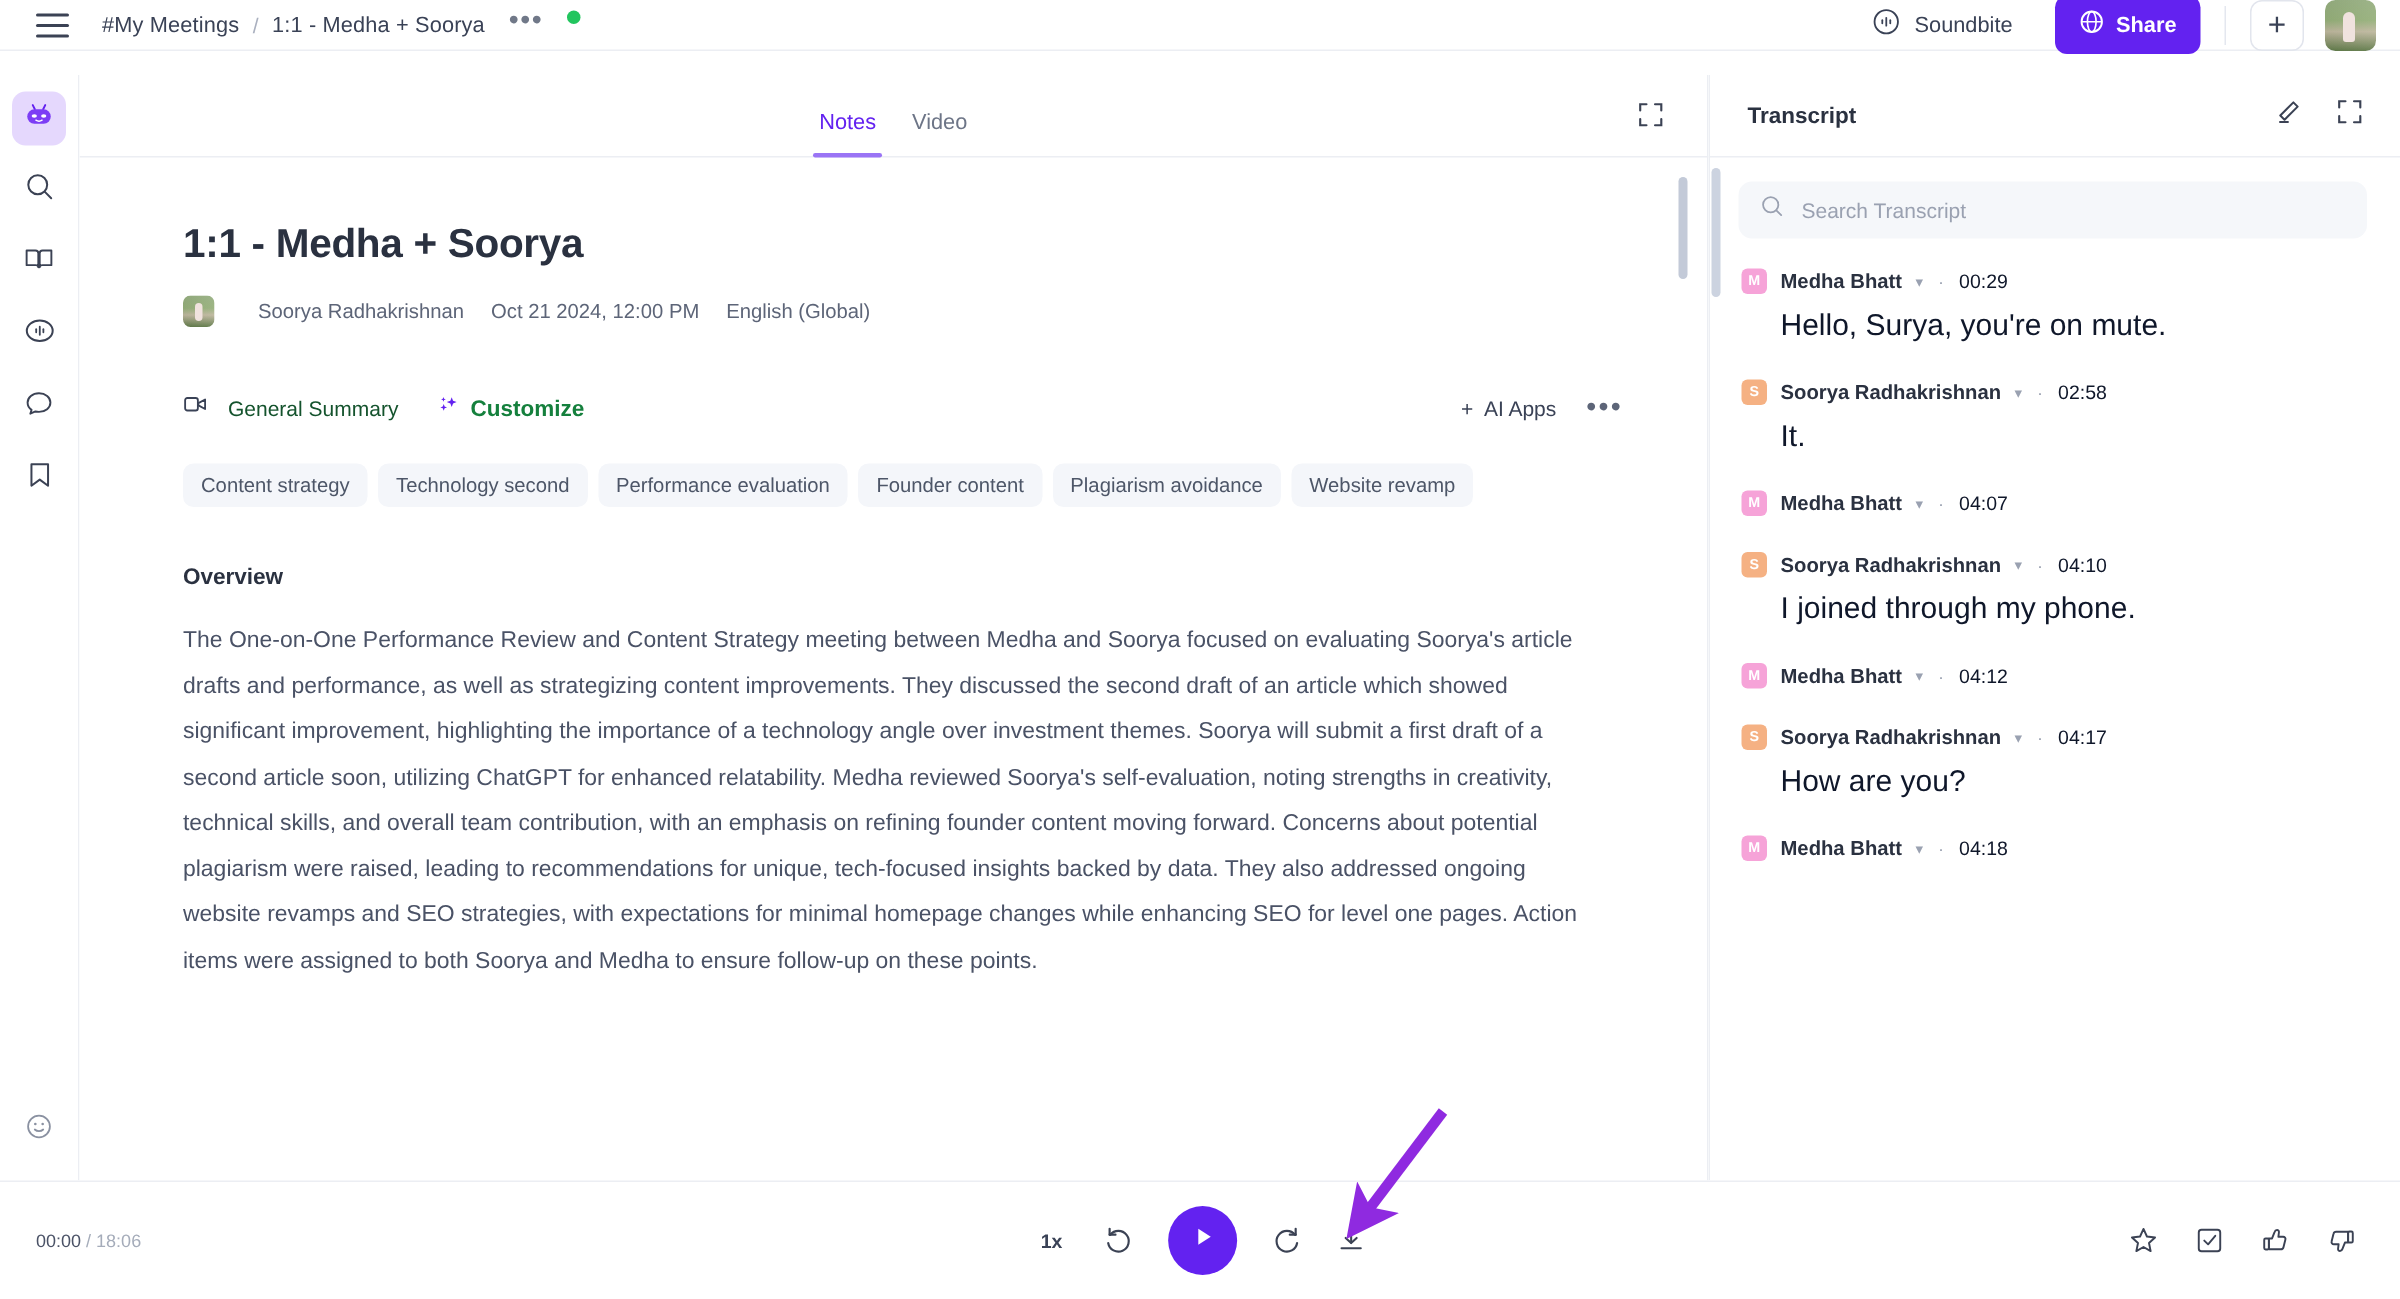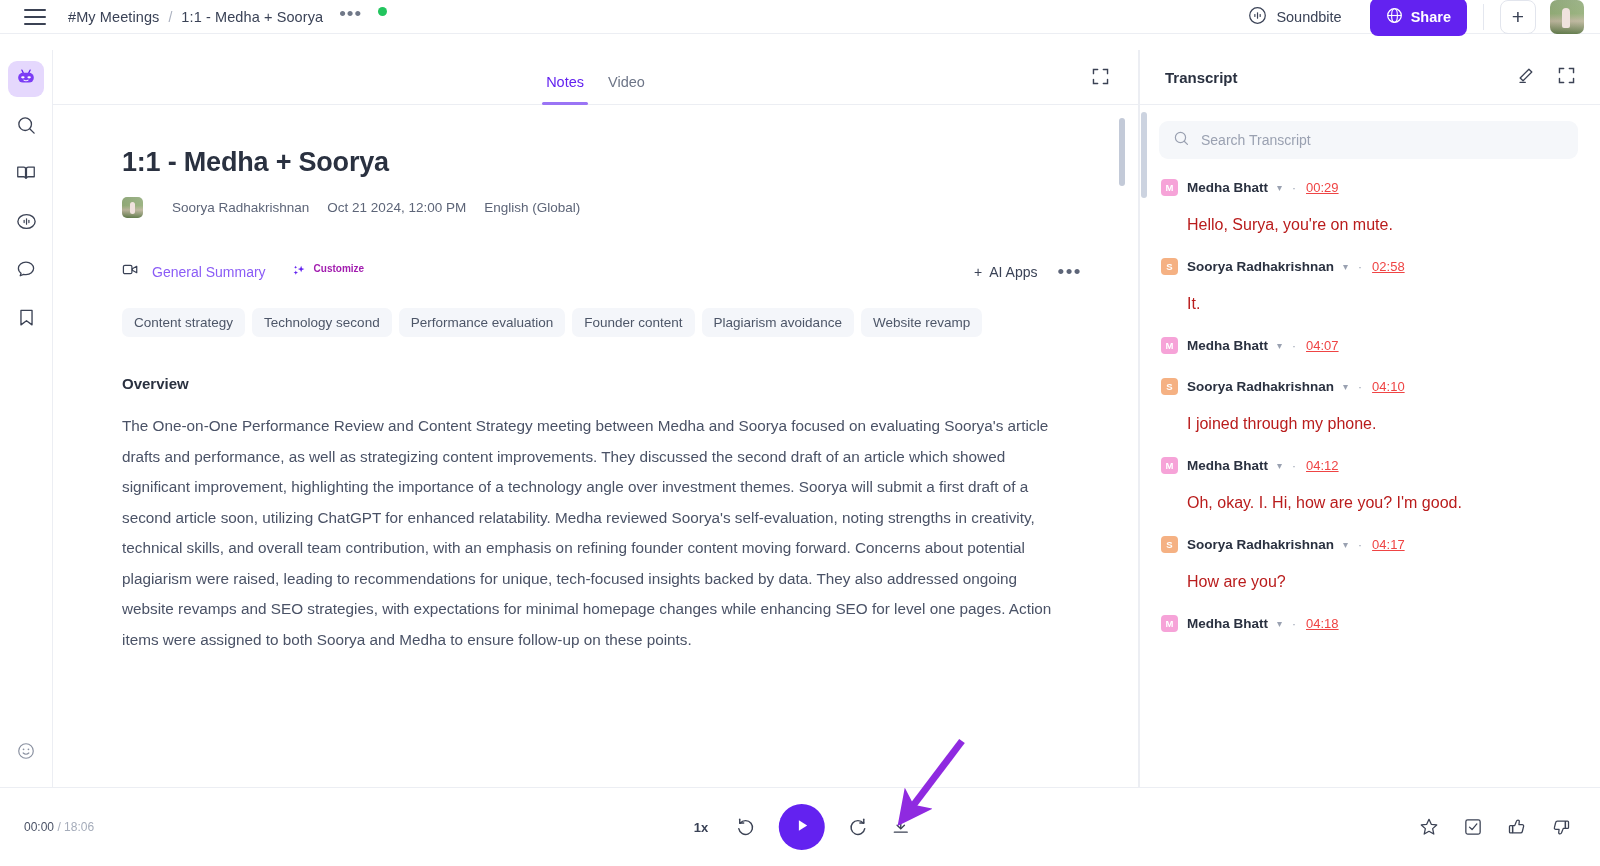--- a/index.html
+++ b/index.html
@@ -126,24 +126,24 @@
     content: ""; position: absolute; left: 8px; top: 5px; width: 5px; height: 12px;
     background: #f0e2de; border-radius: 3px;
   }
   .meta span + span { margin-left: 18px; }
 
   .sumbar {
     margin-left: 69px; margin-right: 56px; margin-top: 43px;
     display: flex; align-items: center;
   }
   .sumbar-left { display: flex; align-items: center; gap: 13px; }
-  .chip-sum { font-size: 14px; color: #8b5cf6; cursor: pointer; }
+  .chip-sum { font-size: 14px; color: #14532d; cursor: pointer; }
   .customize {
-    display: flex; gap: 7px;
-    font-size: 10px; color: #a21caf; font-weight: bold; cursor: pointer; margin-left: 12px;
+    display: flex; align-items: center; gap: 7px;
+    font-size: 15px; color: #15803d; font-weight: bold; cursor: pointer; margin-left: 12px;
   }
   .sumbar-right { margin-left: auto; display: flex; align-items: center; gap: 20px; }
   .aiapps {
     display: flex; align-items: center; gap: 7px; font-size: 14px; color: #3a4256; cursor: pointer;
   }
   .dots-h { color: #5d6578; font-size: 19px; letter-spacing: 1.5px; line-height: 8px; cursor: pointer; }
 
   .chips {
     margin-left: 69px; margin-right: 50px; margin-top: 26px;
     display: flex; gap: 7px; flex-wrap: nowrap;
@@ -185,23 +185,23 @@
     width: 17px; height: 17px; border-radius: 4px; color: #fff;
     font-size: 9.5px; font-weight: bold; display: flex; align-items: center;
     justify-content: center; flex: none;
   }
   .tav.m { background: #f6a3d8; }
   .tav.s { background: #f5b183; }
   .tname { font-size: 13.5px; font-weight: bold; color: #2a3140; }
   .tchev { color: #9aa1b1; font-size: 10px; }
   .tdot { color: #9aa1b1; font-size: 12px; margin: 0 1px; }
   .ttime {
-    font-size: 13px; color: #ef4444; text-decoration: underline; cursor: pointer;
-  }
-  .ttext { margin-left: 26px; margin-top: 20px; font-size: 16px; color: #b91c1c; }
+    font-size: 13px; color: #0f172a; cursor: pointer;
+  }
+  .ttext { margin-left: 26px; margin-top: 10px; font-size: 20px; color: #0f172a; }
   .tscroll-thumb {
     position: absolute; left: 2px; top: 62px; width: 6px; height: 86px;
     background: #ccd3e0; border-radius: 4px; cursor: pointer;
   }
   .tleftline { position: absolute; left: 0; top: 0; width: 1px; height: 737px; background: #eceef3; }
 
   
   .player {
     position: absolute; left: 0; top: 787px; width: 1600px; height: 79px;
     background: #fff; border-top: 1px solid #eceef3;
@@ -482,21 +482,20 @@
       </div>
 
       <div class="tentry">
         <div class="trow">
           <span class="tav m">M</span>
           <span class="tname">Medha Bhatt</span>
           <span class="tchev">▾</span>
           <span class="tdot">·</span>
           <span class="ttime">04:12</span>
         </div>
-        <div class="ttext">Oh, okay. I. Hi, how are you? I'm good.</div>
       </div>
 
       <div class="tentry">
         <div class="trow">
           <span class="tav s">S</span>
           <span class="tname">Soorya Radhakrishnan</span>
           <span class="tchev">▾</span>
           <span class="tdot">·</span>
           <span class="ttime">04:17</span>
         </div>

